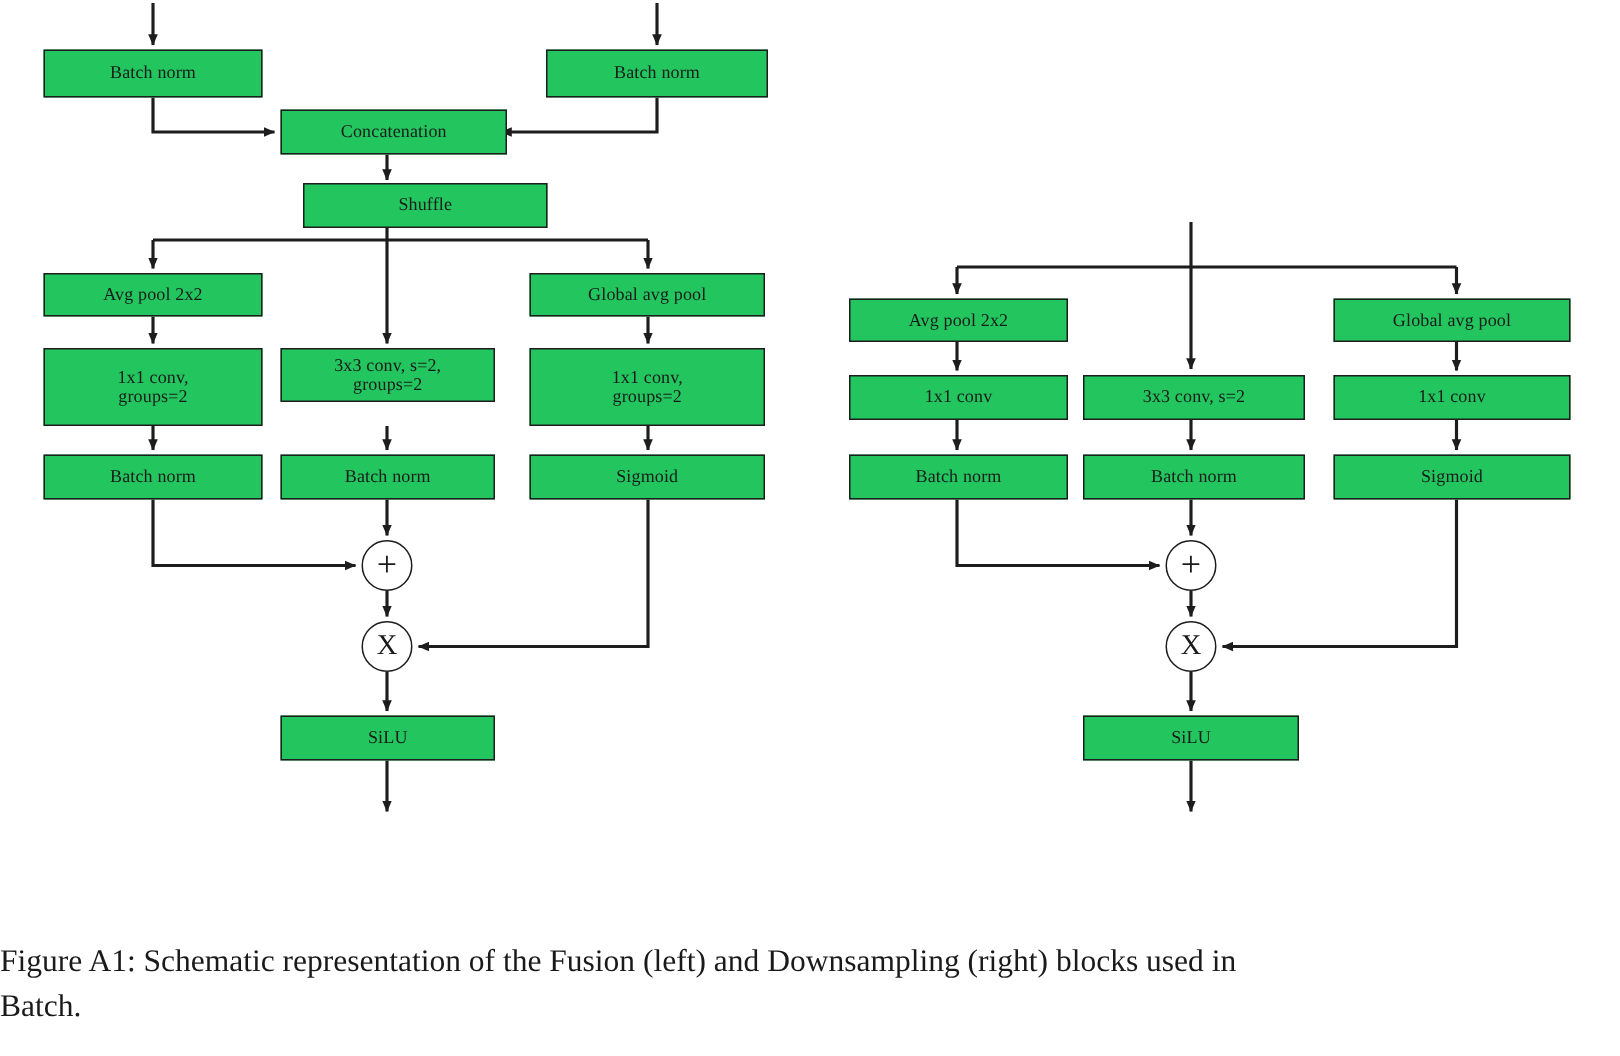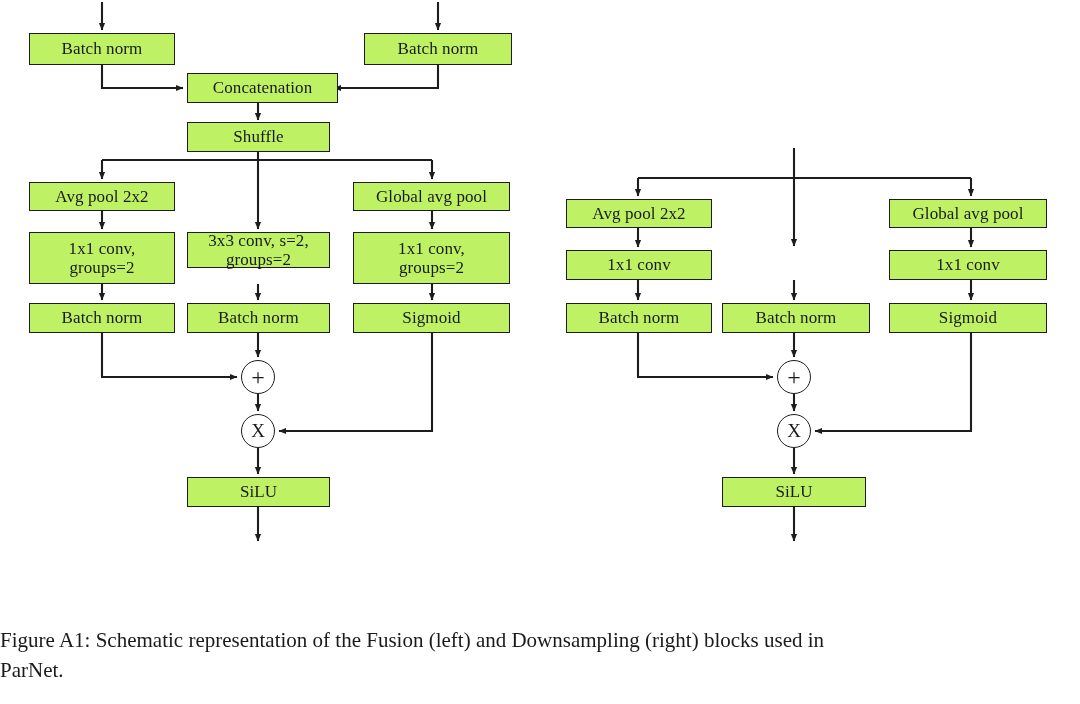--- a/index.html
+++ b/index.html
@@ -26,28 +26,28 @@
     position: absolute;
     left: 0;
     top: 0;
     width: 1080px;
     height: 704px;
     pointer-events: none;
   }
   .node {
     position: absolute;
     box-sizing: border-box;
-    background: #bef264;
+    background: #22c55e;
     border: 1.6px solid #1d1d1d;
     display: flex;
     align-items: center;
     justify-content: center;
     text-align: center;
     line-height: 1.12;
-    font-size: 17px;
+    font-size: 12px;
     letter-spacing: 0.1px;
     white-space: pre-line;
     z-index: 2;
   }
   .op {
     position: absolute;
     box-sizing: border-box;
     background: #ffffff;
     border: 1.7px solid #1d1d1d;
     border-radius: 50%;
@@ -145,21 +145,21 @@
       <path d="M794,507 L794,541" marker-end="url(#ah)"></path>
     </g>
   </svg>
 
   <div class="node" style="left:29px; top:33px; width:146px; height:32px;">Batch norm</div>
 
   <div class="node" style="left:364px; top:33px; width:148px; height:32px;">Batch norm</div>
 
   <div class="node" style="left:187px; top:73px; width:151px; height:30px;">Concatenation</div>
 
-  <div class="node" style="left:187px; top:122px; width:143px; height:30px;">Shuffle</div>
+  <div class="node" style="left:202px; top:122px; width:163px; height:30px;">Shuffle</div>
 
   <div class="node" style="left:29px; top:182px; width:146px; height:29px;">Avg pool 2x2</div>
 
   <div class="node" style="left:353px; top:182px; width:157px; height:29px;">Global avg pool</div>
 
   <div class="node" style="left:29px; top:232px; width:146px; height:52px;">1x1 conv,
 groups=2</div>
 
   <div class="node" style="left:187px; top:232px; width:143px; height:36px;">3x3 conv, s=2,
 groups=2</div>
@@ -178,33 +178,34 @@
   <div class="op" style="left:241px; top:414px; width:34px; height:34px;">X</div>
 
   <div class="node" style="left:187px; top:477px; width:143px; height:30px;">SiLU</div>
 
   <div class="node" style="left:566px; top:199px; width:146px; height:29px;">Avg pool 2x2</div>
 
   <div class="node" style="left:889px; top:199px; width:158px; height:29px;">Global avg pool</div>
 
   <div class="node" style="left:566px; top:250px; width:146px; height:30px;">1x1 conv</div>
 
+  <div class="node" style="left:722px; top:250px; width:148px; height:30px;">3x3 conv, s=2</div>
 
   <div class="node" style="left:889px; top:250px; width:158px; height:30px;">1x1 conv</div>
 
   <div class="node" style="left:566px; top:303px; width:146px; height:30px;">Batch norm</div>
 
   <div class="node" style="left:722px; top:303px; width:148px; height:30px;">Batch norm</div>
 
   <div class="node" style="left:889px; top:303px; width:158px; height:30px;">Sigmoid</div>
 
   <div class="op op-plus" style="left:777px; top:360px; width:34px; height:34px;">+</div>
 
   <div class="op" style="left:777px; top:414px; width:34px; height:34px;">X</div>
 
   <div class="node" style="left:722px; top:477px; width:144px; height:30px;">SiLU</div>
 
   <div class="caption" style="top:625px;">
     <span class="cap-line">Figure A1: Schematic representation of the Fusion (left) and Downsampling (right) blocks used in</span>
-    <span class="cap-line">ParNet.</span>
+    <span class="cap-line">Batch.</span>
   </div>
 
 </div>
 
 </body></html>

